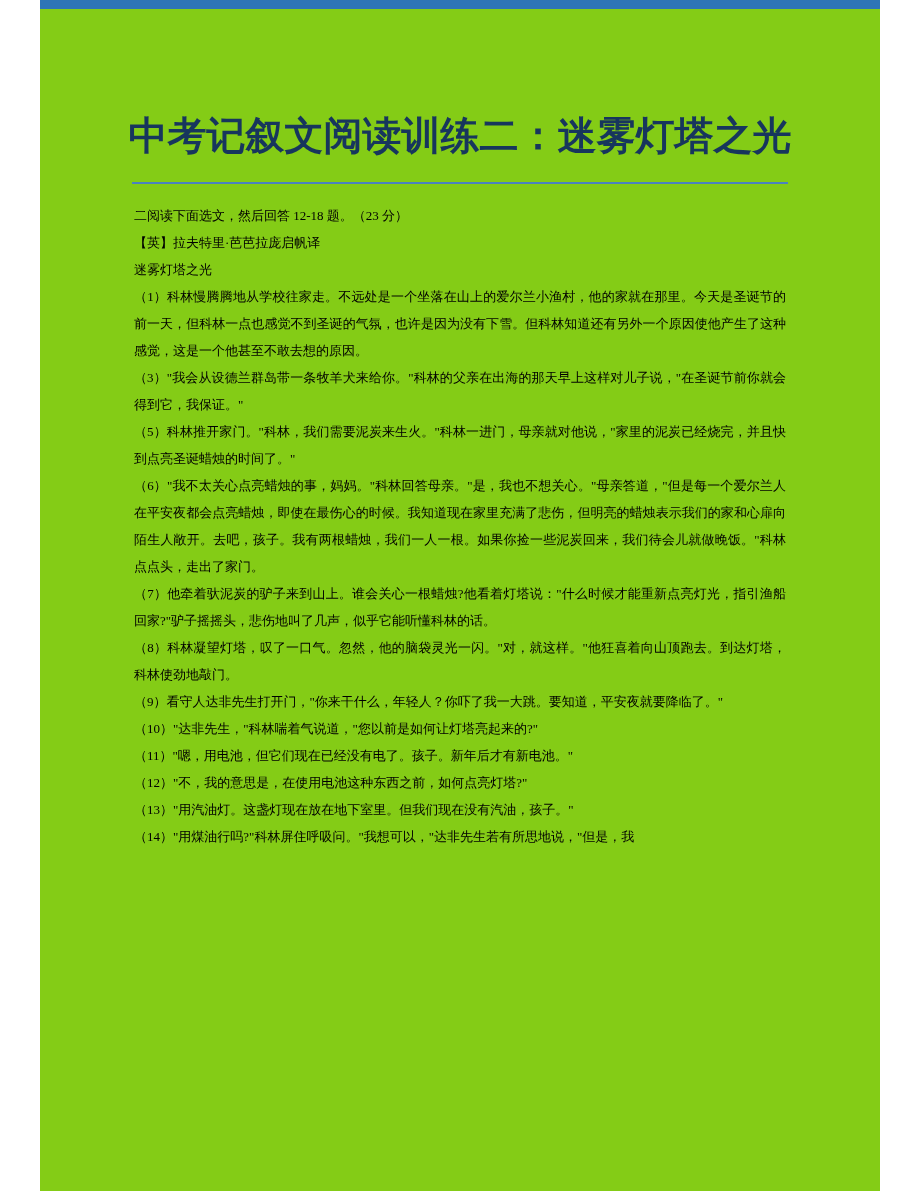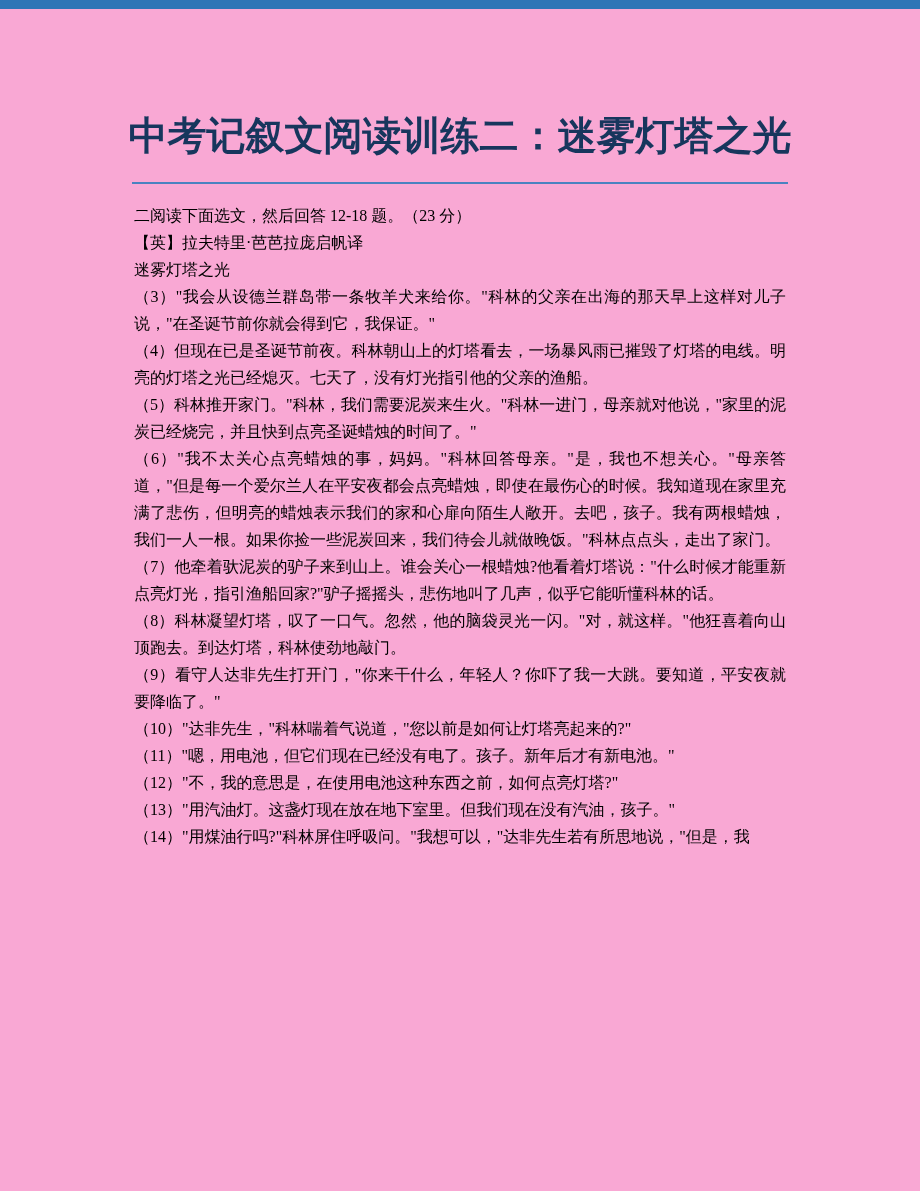--- a/index.html
+++ b/index.html
@@ -2,24 +2,24 @@
 <html><head>
 <meta charset="utf-8">
 <style>
   html, body {
     margin: 0;
     padding: 0;
     background: #ffffff;
   }
   .page {
     position: relative;
-    width: 920px;
+    width: 840px;
     height: 1191px;
     margin: 0 auto;
-    background: #f9a8d4;
+    background: #84cc16;
     overflow: hidden;
     font-family: "Liberation Serif", "DejaVu Serif", serif;
   }
   .top-bar {
     position: absolute;
     top: 0;
     left: 0;
     width: 100%;
     height: 9px;
     background: #2e75b6;
@@ -38,21 +38,21 @@
   .divider {
     width: 656px;
     margin: 8px auto 0 auto;
     border: none;
     border-top: 2px solid #4a82c0;
     height: 0;
   }
   .body-text {
     width: 652px;
     margin: 18px auto 0 auto;
-    font-size: 16px;
+    font-size: 13px;
     line-height: 27px;
     color: #000000;
     text-align: justify;
     text-justify: inter-ideograph;
   }
   .body-text p {
     margin: 0;
     padding: 0;
     word-break: break-all;
     overflow-wrap: break-word;
@@ -65,22 +65,22 @@
   <div class="top-bar"></div>
 
   <h1 class="title">中考记叙文阅读训练二：迷雾灯塔之光</h1>
 
   <hr class="divider">
 
   <div class="body-text">
     <p>二阅读下面选文，然后回答 12-18 题。（23 分）</p>
     <p>【英】拉夫特里·芭芭拉庞启帆译</p>
     <p>迷雾灯塔之光</p>
+    <p>（1）科林慢腾腾地从学校往家走。不远处是一个坐落在山上的爱尔兰小渔村，他的家就在那里。今天是圣诞节的前一天，但科林一点也感觉不到圣诞的气氛，也许是因为没有下雪。但科林知道还有另外一个原因使他产生了这种感觉，这是一个他甚至不敢去想的原因。</p>
     <p>（3）"我会从设德兰群岛带一条牧羊犬来给你。"科林的父亲在出海的那天早上这样对儿子说，"在圣诞节前你就会得到它，我保证。"</p>
-    <p>（4）但现在已是圣诞节前夜。科林朝山上的灯塔看去，一场暴风雨已摧毁了灯塔的电线。明亮的灯塔之光已经熄灭。七天了，没有灯光指引他的父亲的渔船。</p>
     <p>（5）科林推开家门。"科林，我们需要泥炭来生火。"科林一进门，母亲就对他说，"家里的泥炭已经烧完，并且快到点亮圣诞蜡烛的时间了。"</p>
     <p>（6）"我不太关心点亮蜡烛的事，妈妈。"科林回答母亲。"是，我也不想关心。"母亲答道，"但是每一个爱尔兰人在平安夜都会点亮蜡烛，即使在最伤心的时候。我知道现在家里充满了悲伤，但明亮的蜡烛表示我们的家和心扉向陌生人敞开。去吧，孩子。我有两根蜡烛，我们一人一根。如果你捡一些泥炭回来，我们待会儿就做晚饭。"科林点点头，走出了家门。</p>
     <p>（7）他牵着驮泥炭的驴子来到山上。谁会关心一根蜡烛?他看着灯塔说："什么时候才能重新点亮灯光，指引渔船回家?"驴子摇摇头，悲伤地叫了几声，似乎它能听懂科林的话。</p>
     <p>（8）科林凝望灯塔，叹了一口气。忽然，他的脑袋灵光一闪。"对，就这样。"他狂喜着向山顶跑去。到达灯塔，科林使劲地敲门。</p>
     <p>（9）看守人达非先生打开门，"你来干什么，年轻人？你吓了我一大跳。要知道，平安夜就要降临了。"</p>
     <p>（10）"达非先生，"科林喘着气说道，"您以前是如何让灯塔亮起来的?"</p>
     <p>（11）"嗯，用电池，但它们现在已经没有电了。孩子。新年后才有新电池。"</p>
     <p>（12）"不，我的意思是，在使用电池这种东西之前，如何点亮灯塔?"</p>
     <p>（13）"用汽油灯。这盏灯现在放在地下室里。但我们现在没有汽油，孩子。"</p>
     <p>（14）"用煤油行吗?"科林屏住呼吸问。"我想可以，"达非先生若有所思地说，"但是，我</p>

